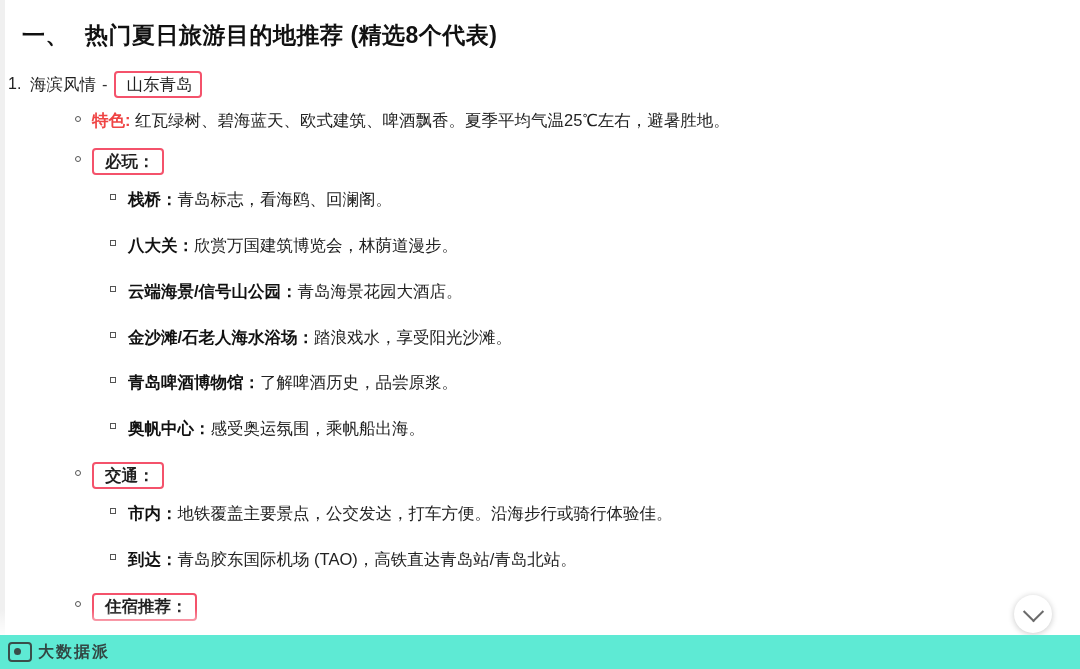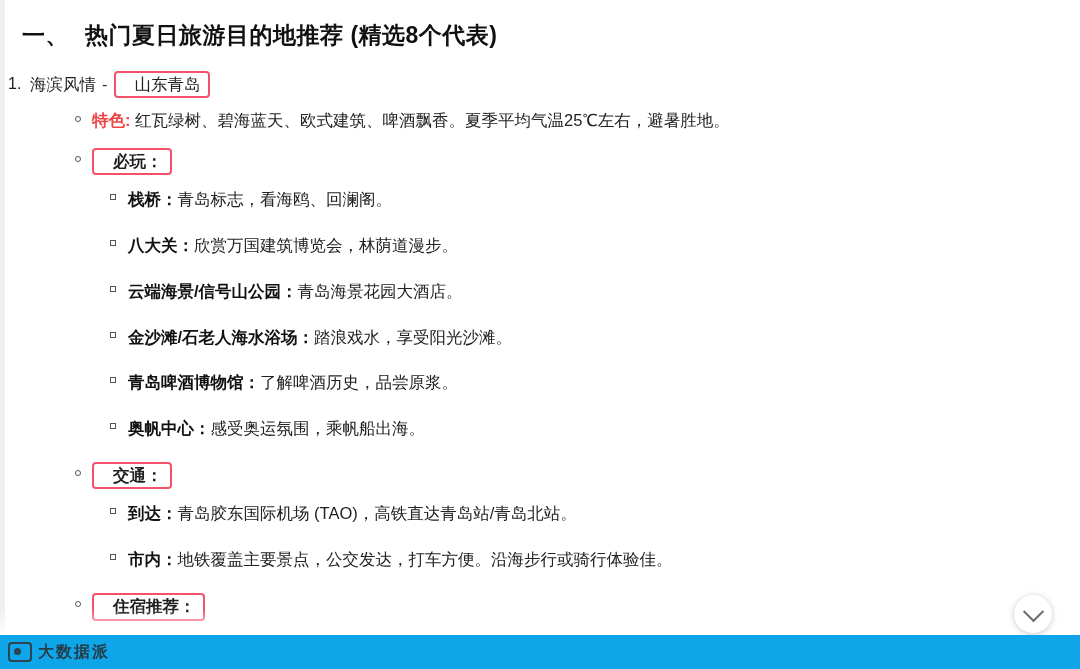--- a/index.html
+++ b/index.html
@@ -63,21 +63,21 @@
     position: absolute;
     left: -22px;
     top: 0;
     font-size: 16px;
     color: #222;
   }
   .hl {
     display: inline-block;
     border: 2px solid #f4526b;
     border-radius: 4px;
-    padding: 1px 7px 2px 19px;
+    padding: 1px 7px 2px 11px;
     line-height: 1.25;
     box-sizing: border-box;
   }
   .dash {
     margin: 0 6px;
     color: #333;
   }
   .ul2 {
     margin: 10px 0 0 0;
     padding: 0;
@@ -141,21 +141,21 @@
   }
   .li3 .v {
     color: #222;
   }
   .footer-bar {
     position: absolute;
     left: 0;
     bottom: 0;
     width: 1080px;
     height: 34px;
-    background: #0ea5e9;
+    background: #5eead4;
     display: flex;
     align-items: center;
   }
   .wm {
     display: flex;
     align-items: center;
     margin-left: 8px;
     opacity: 0.85;
   }
   .wm-logo {
@@ -271,25 +271,25 @@
           </ul>
 
           <li class="li2 sec-head">
             <span class="hollow"></span>
             <span class="hl">交通：</span>
           </li>
 
           <ul class="ul3">
             <li class="li3">
               <span class="sq"></span>
+              <span class="k">市内：</span><span class="v">地铁覆盖主要景点，公交发达，打车方便。沿海步行或骑行体验佳。</span>
+            </li>
+            <li class="li3">
+              <span class="sq"></span>
               <span class="k">到达：</span><span class="v">青岛胶东国际机场 (TAO)，高铁直达青岛站/青岛北站。</span>
-            </li>
-            <li class="li3">
-              <span class="sq"></span>
-              <span class="k">市内：</span><span class="v">地铁覆盖主要景点，公交发达，打车方便。沿海步行或骑行体验佳。</span>
             </li>
           </ul>
 
           <li class="li2 sec-head">
             <span class="hollow"></span>
             <span class="hl">住宿推荐：</span>
           </li>
 
           <ul class="ul3">
             <li class="li3">

